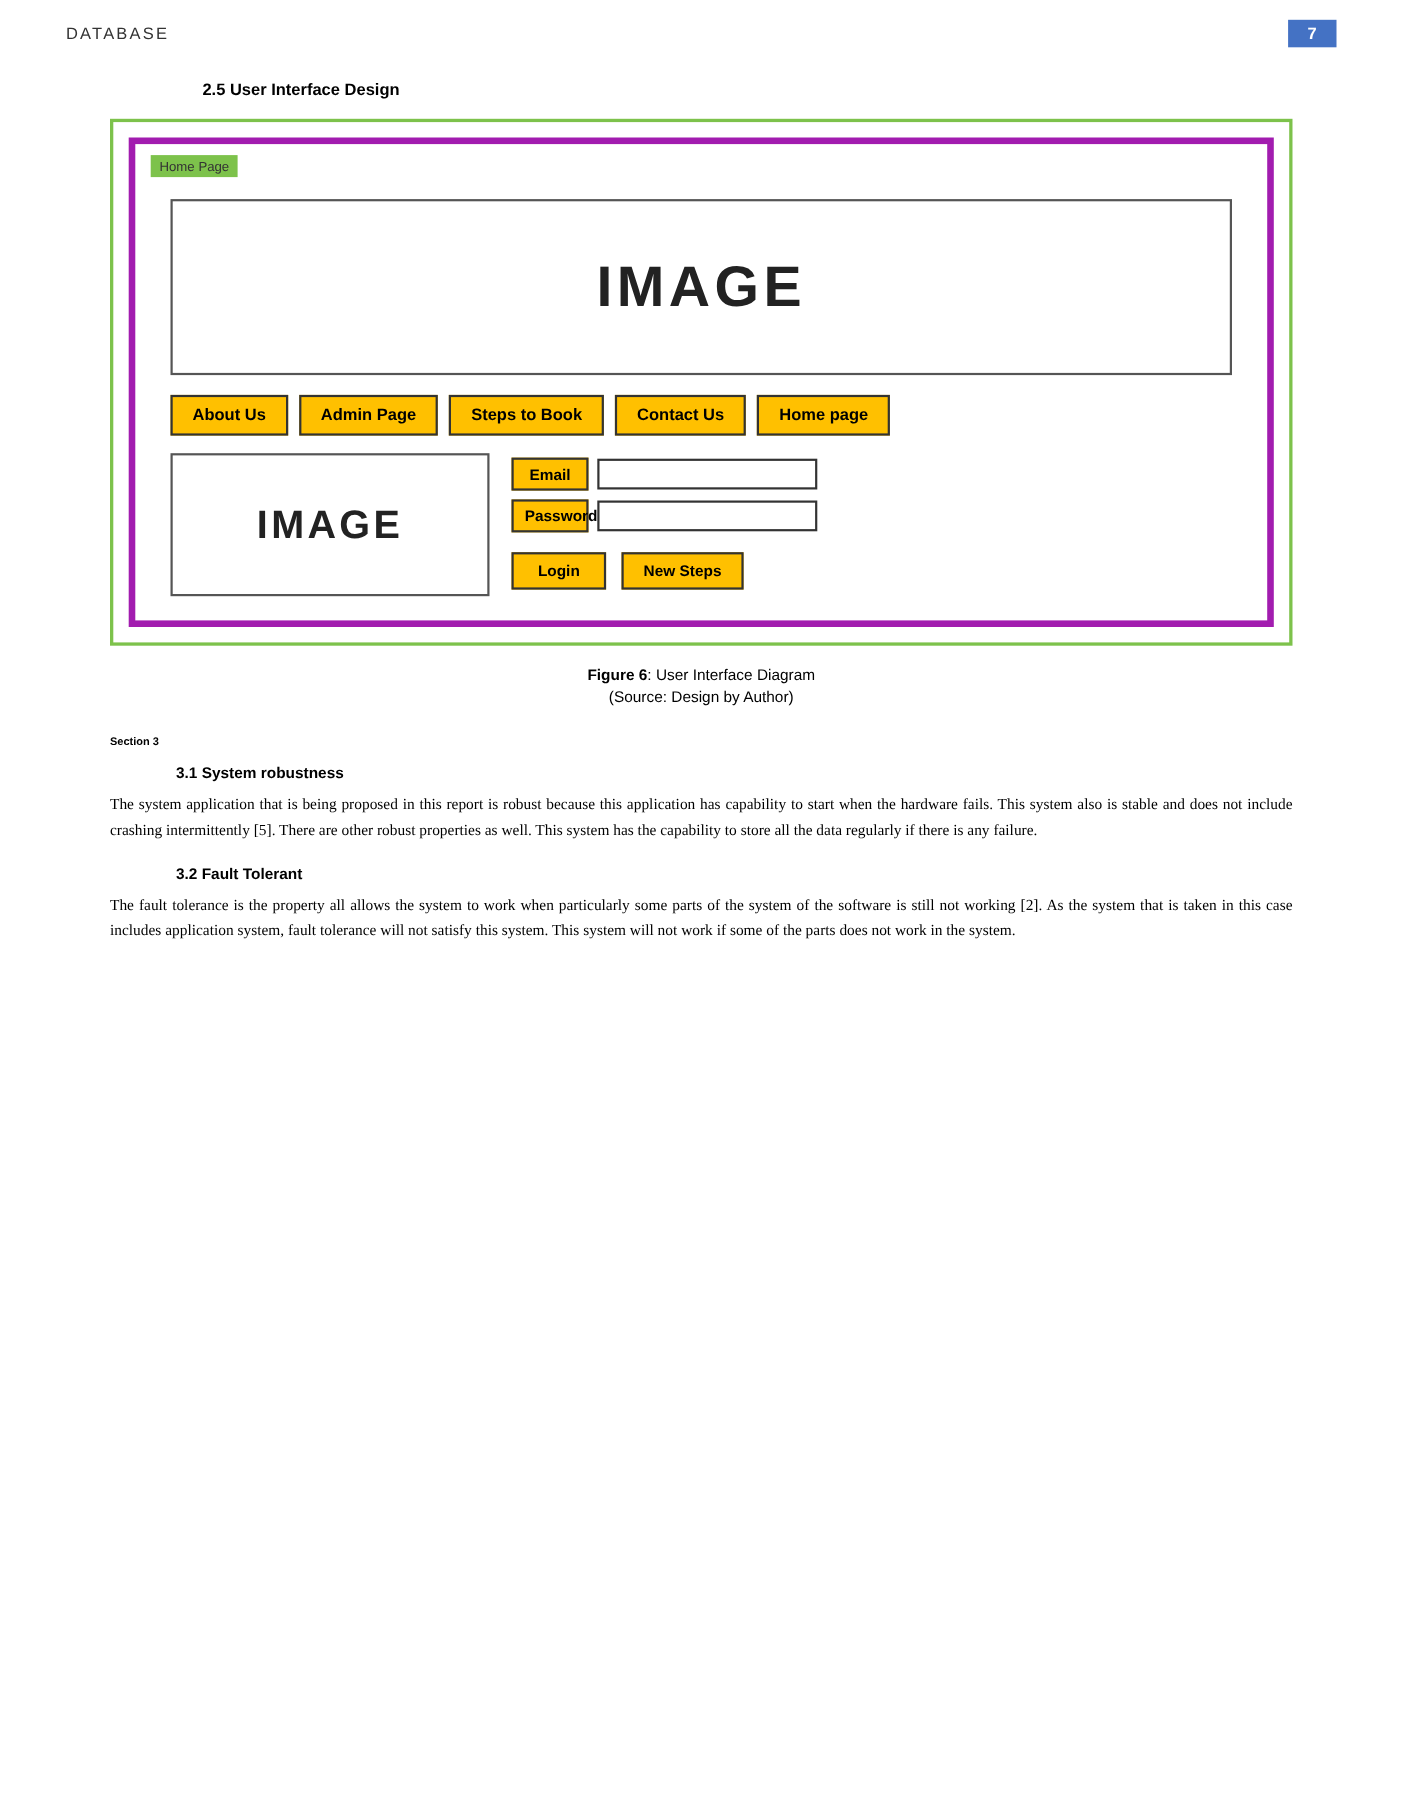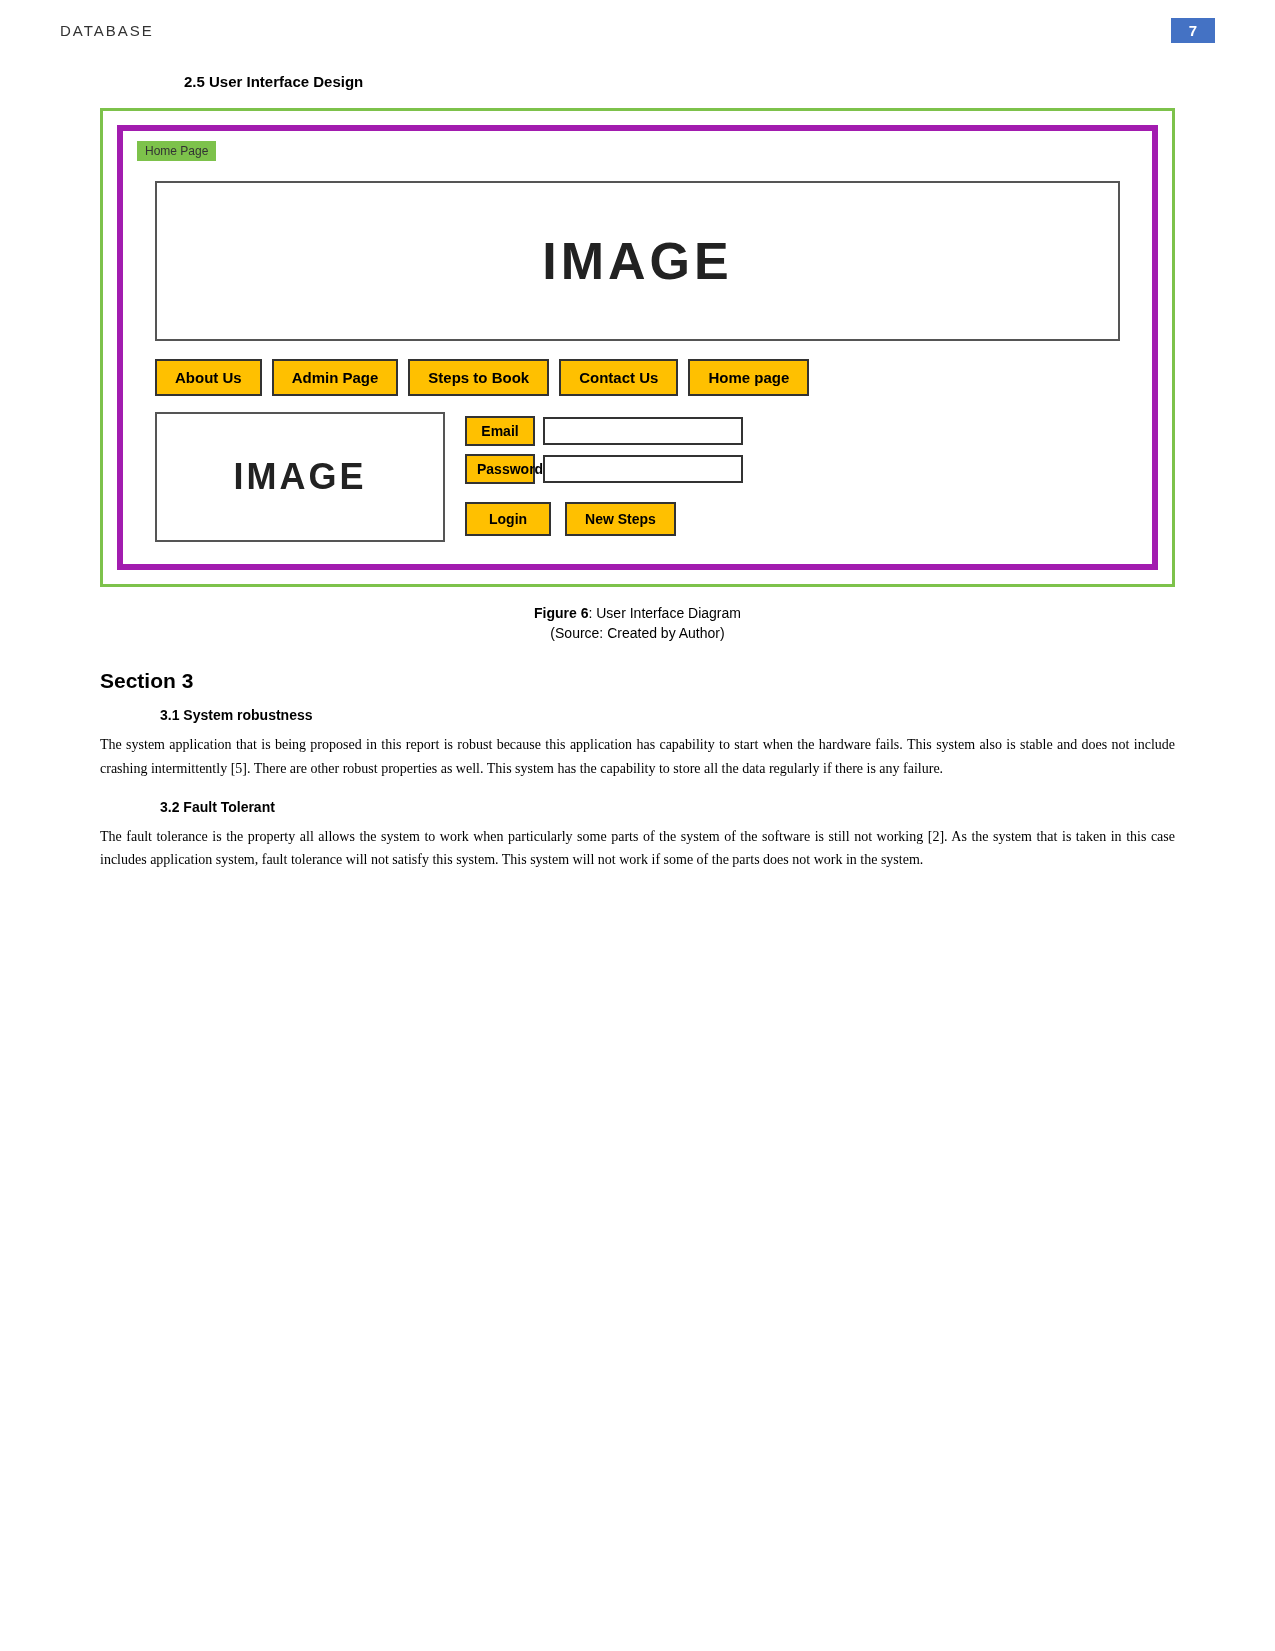--- a/index.html
+++ b/index.html
@@ -212,21 +212,21 @@
       text-align: center;
       font-family: Arial, sans-serif;
       font-size: 14px;
       margin-bottom: 28px;
     }
 
     
     .section3-heading {
       font-family: Arial, sans-serif;
       font-weight: bold;
-      font-size: 21px;
+      font-size: 10px;
       margin-bottom: 14px;
     }
     .subsection-heading {
       font-family: Arial, sans-serif;
       font-weight: bold;
       font-size: 14px;
       margin-bottom: 10px;
       margin-left: 60px;
     }
     .body-paragraph {
@@ -295,21 +295,21 @@
 
         </div>
       </div>
 
     </div>
   </div>
 
   <div class="figure-caption">
     <strong>Figure 6</strong><span>: User Interface Diagram</span>
   </div>
-  <div class="figure-source">(Source: Created by Author)</div>
+  <div class="figure-source">(Source: Design by Author)</div>
 
   <div class="section3-heading">Section 3</div>
 
   <div class="subsection-heading">3.1 System robustness</div>
   <p class="body-paragraph">The system application that is being proposed in this report is robust because this application has capability to start when the hardware fails. This system also is stable and does not include crashing intermittently [5]. There are other robust properties as well. This system has the capability to store all the data regularly if there is any failure.</p>
 
   <div class="subsection-heading">3.2 Fault Tolerant</div>
   <p class="body-paragraph">The fault tolerance is the property all allows the system to work when particularly some parts of the system of the software is still not working [2]. As the system that is taken in this case includes application system, fault tolerance will not satisfy this system. This system will not work if some of the parts does not work in the system.</p>
 
 </div>

